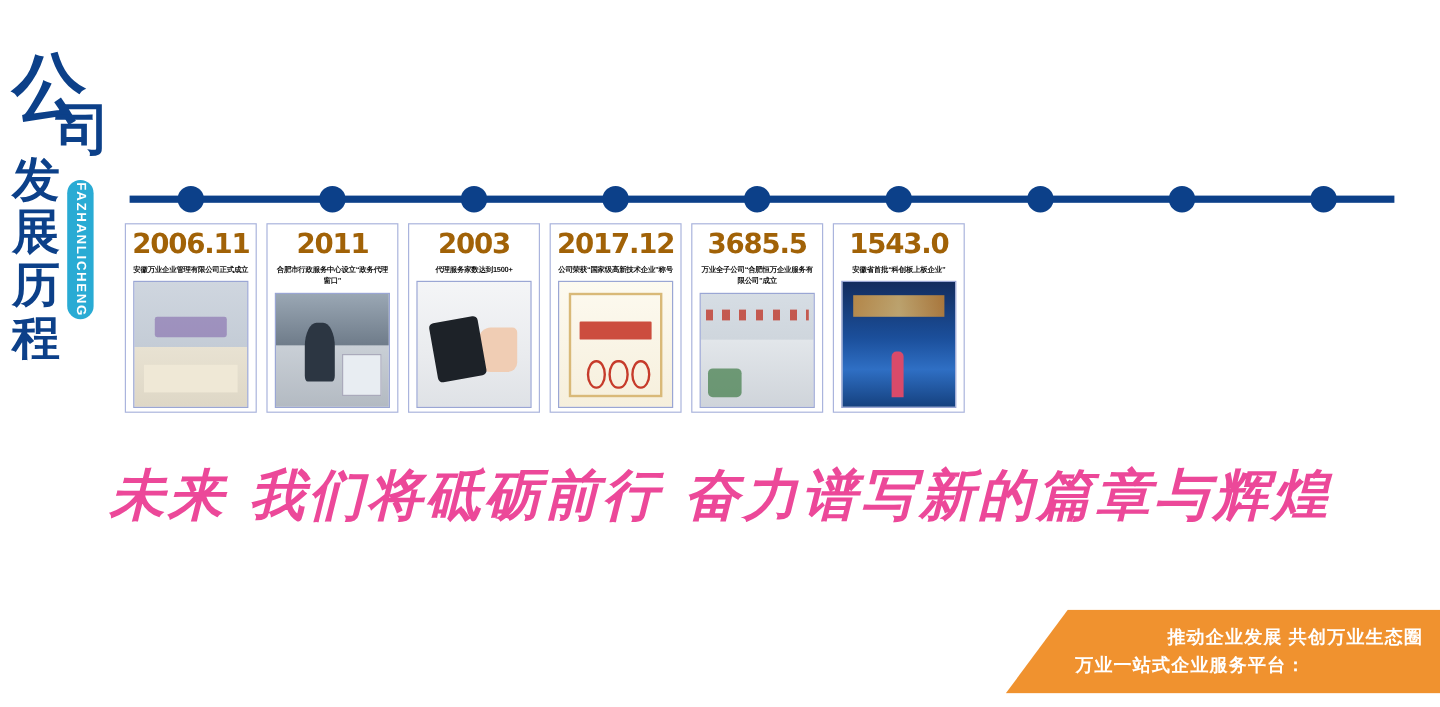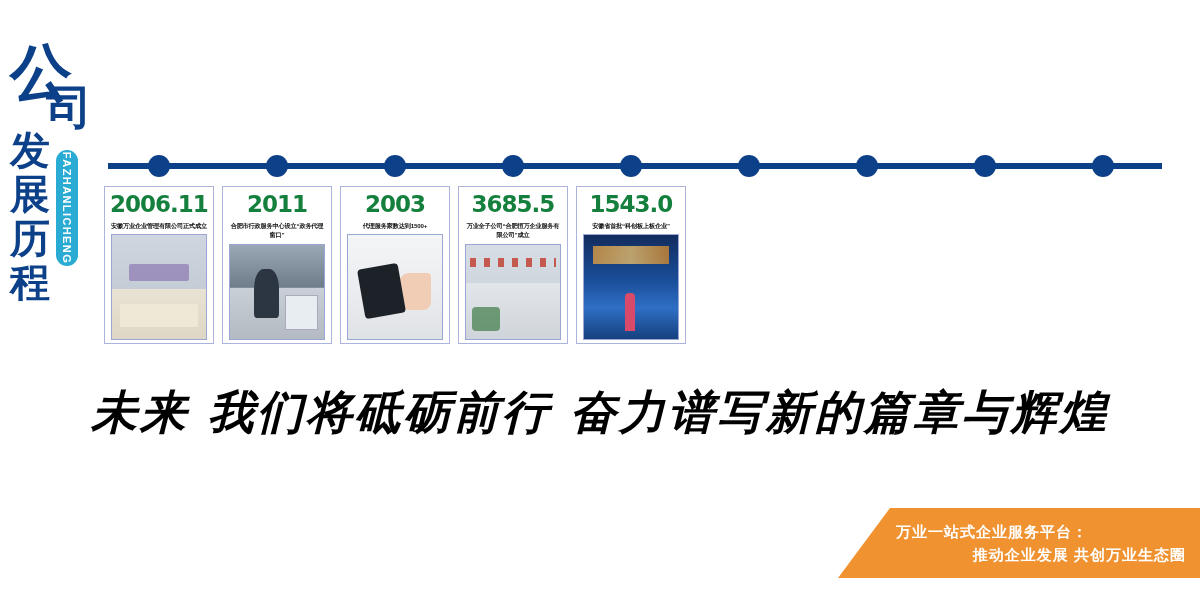--- a/index.html
+++ b/index.html
@@ -66,21 +66,21 @@
   }
   .card{
     width:110px;height:158px;
     background:#ffffff;
     border:1.5px solid #aab4dd;
     box-sizing:border-box;
     padding:4px 3px 3px 3px;
     display:flex;flex-direction:column;align-items:center;
   }
   .card-year{
-    color:#15803d;
+    color:#a16207;
     font-weight:bold;
     font-size:23px;
     line-height:1;
     letter-spacing:-1px;
     font-family:"DejaVu Sans","Liberation Sans",sans-serif;
     margin-top:2px;
   }
   .card-caption{
     color:#111;
     font-size:6.2px;
@@ -158,21 +158,21 @@
     background:#203f7a;z-index:2;}
   .sg-line1{position:absolute;left:8%;top:40%;width:84%;height:12%;background:#2b2b2b;
     opacity:.82;z-index:2;border-radius:1px;}
   .sg-line2{position:absolute;left:26%;top:58%;width:48%;height:10%;background:#2b2b2b;
     opacity:.82;z-index:2;border-radius:1px;}
 
   
   #slogan{
     position:absolute;left:0;top:382px;width:1200px;
     text-align:center;
-    color:#000000;
+    color:#ec4899;
     font-size:46px;
     font-weight:bold;
     font-style:italic;
     letter-spacing:3px;
     font-family:"DejaVu Serif","Liberation Serif",serif;
     white-space:nowrap;
   }
 
   
   #footer-banner{
@@ -231,34 +231,44 @@
   </div>
 
   <div class="card">
     <div class="card-year">2003</div>
     <div class="card-caption">代理服务家数达到1500+</div>
     <div class="card-photo ph-calc"></div>
   </div>
 
 
 
+  <div class="card">
+    <div class="card-year">2017.12</div>
+    <div class="card-caption">公司荣获“国家级高新技术企业”称号</div>
+    <div class="card-photo ph-cert">
+      <div class="ct-red"></div>
+      <div class="ct-seal" style="left:24%"></div>
+      <div class="ct-seal" style="left:44%"></div>
+      <div class="ct-seal" style="left:64%"></div>
+    </div>
+  </div>
 
   <div class="card">
     <div class="card-year">3685.5</div>
     <div class="card-caption">万业全子公司“合肥恒万企业服务有限公司”成立</div>
     <div class="card-photo ph-hall"></div>
   </div>
 
   <div class="card">
     <div class="card-year">1543.0</div>
     <div class="card-caption">安徽省首批“科创板上板企业”</div>
     <div class="card-photo ph-stage"></div>
   </div>
 
 
 </div>
 
 <div id="slogan">未来 我们将砥砺前行 奋力谱写新的篇章与辉煌</div>
 
 <div id="footer-banner">
+  <div class="fb-line second">推动企业发展 共创万业生态圈</div>
   <div class="fb-line">万业一站式企业服务平台：</div>
-  <div class="fb-line second">推动企业发展 共创万业生态圈</div>
 </div>
 
 </body></html>

